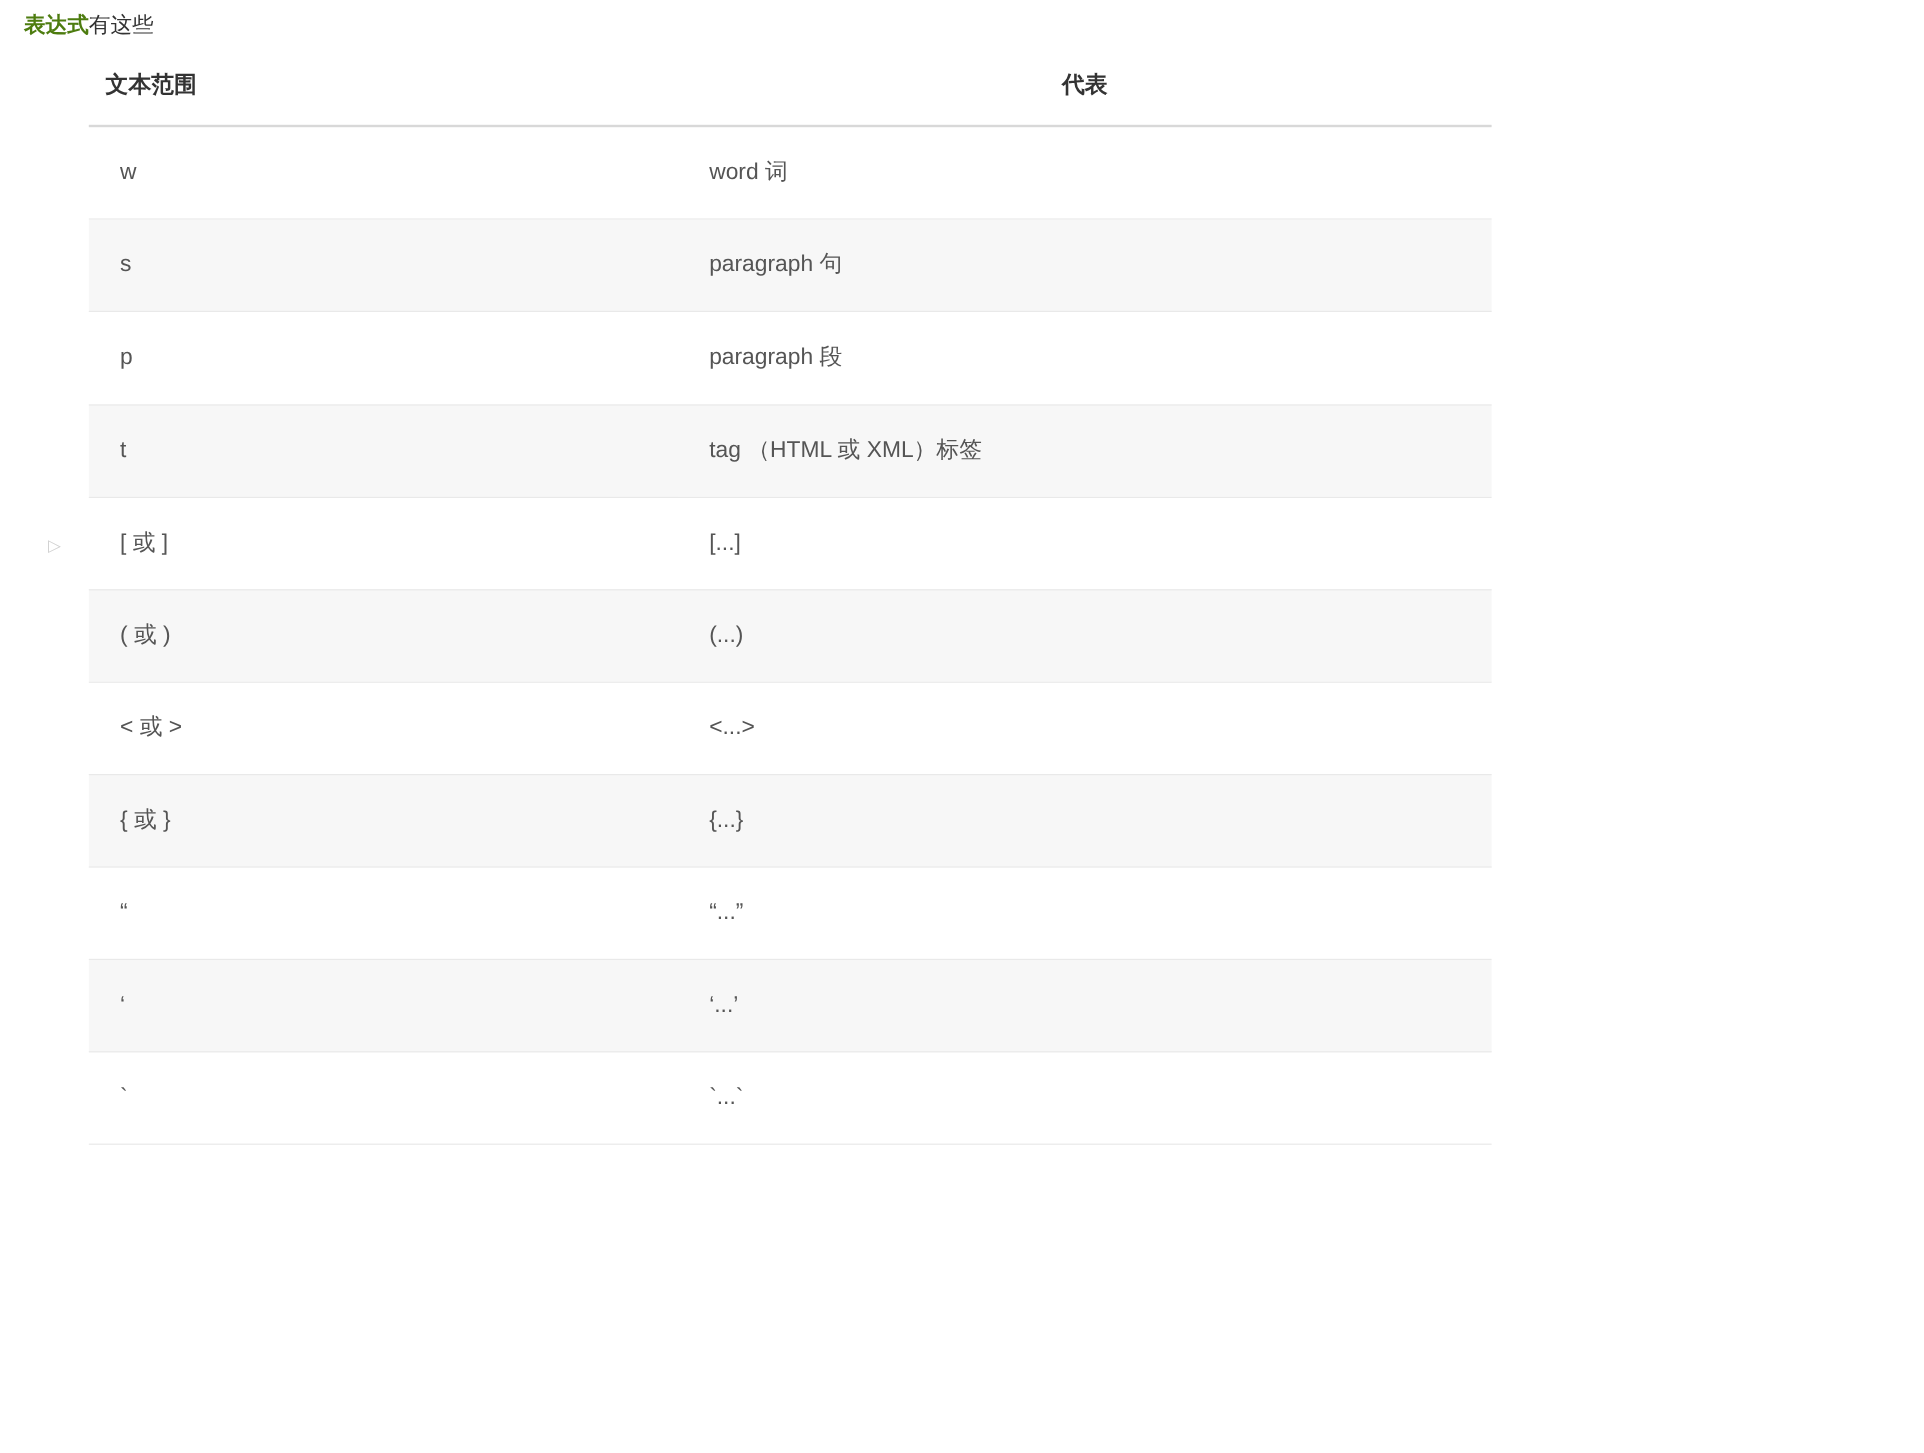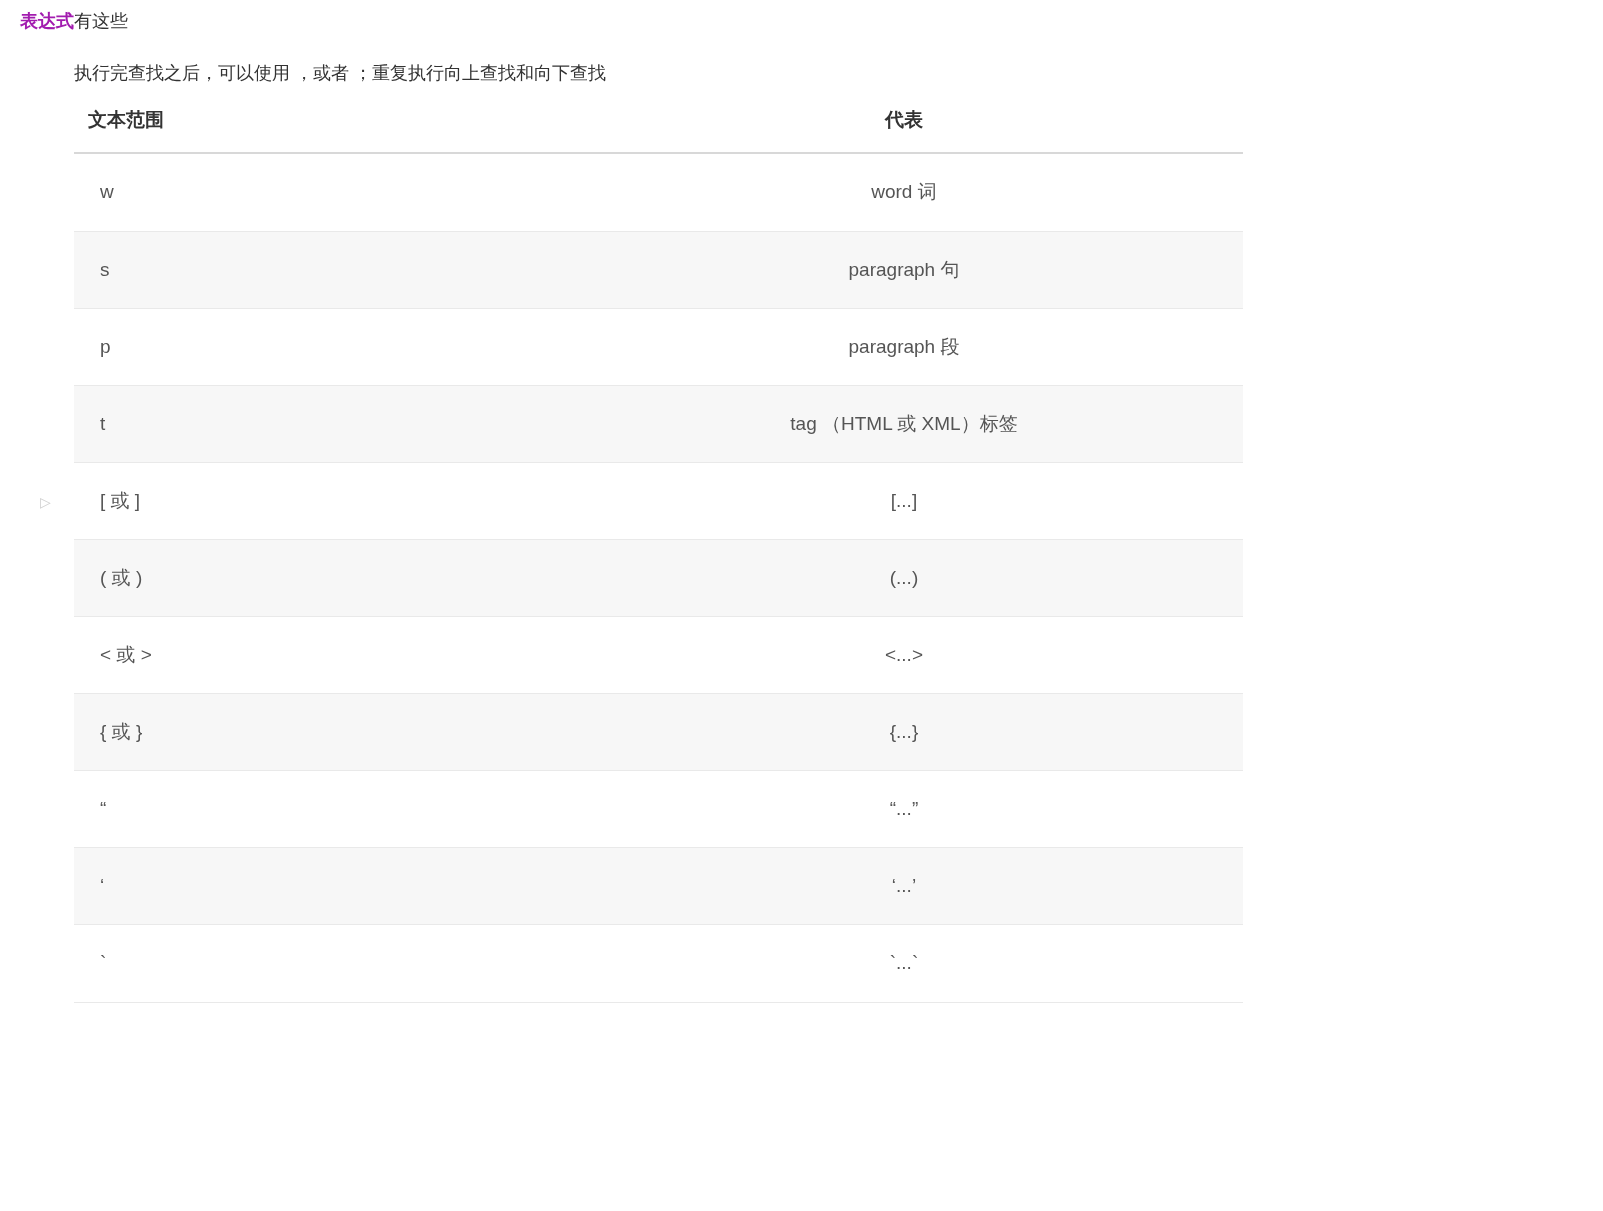--- a/index.html
+++ b/index.html
@@ -13,21 +13,21 @@
     background: #fff;
   }
   .page {
     padding: 4px 20px 20px 20px;
     max-width: 1603px;
   }
   .heading-line {
     margin: 0 0 6px 0;
   }
   .red-bold {
-    color: #a21caf;
+    color: #4d7c0f;
     font-weight: 700;
   }
   .list-item {
     padding-left: 20px;
     margin-bottom: 2px;
   }
   .sub-line {
     padding-left: 54px;
     margin-bottom: 2px;
   }
@@ -65,41 +65,40 @@
   thead th:nth-child(2) {
     width: 58%;
     text-align: center;
   }
   tbody td {
     padding: 20px 26px;
     border-bottom: 1px solid #e9e9e9;
     vertical-align: middle;
     color: #555;
   }
-  tbody td:nth-child(2) { text-align: center; }
+  tbody td:nth-child(2) { text-align: left; }
   tbody tr:nth-child(odd) td { background: #ffffff; }
   tbody tr:nth-child(even) td { background: #f7f7f7; }
   .paragraph-marker {
     position: absolute;
     left: 26px;
     color: #d0d0d0;
     font-size: 14px;
   }
   .marker-wrap { position: relative; }
 </style>
 </head>
 <body>
 
 <div class="page">
 
   <p class="heading-line">
     <span class="red-bold">表达式</span><span>有这些</span>
   </p>
 
-  <p class="sub-line">执行完查找之后，可以使用 ，或者 ；重复执行向上查找和向下查找</p>
 
 
 
   <div class="table-block marker-wrap">
     <table>
       <thead>
         <tr>
           <th>文本范围</th>
           <th>代表</th>
         </tr>

